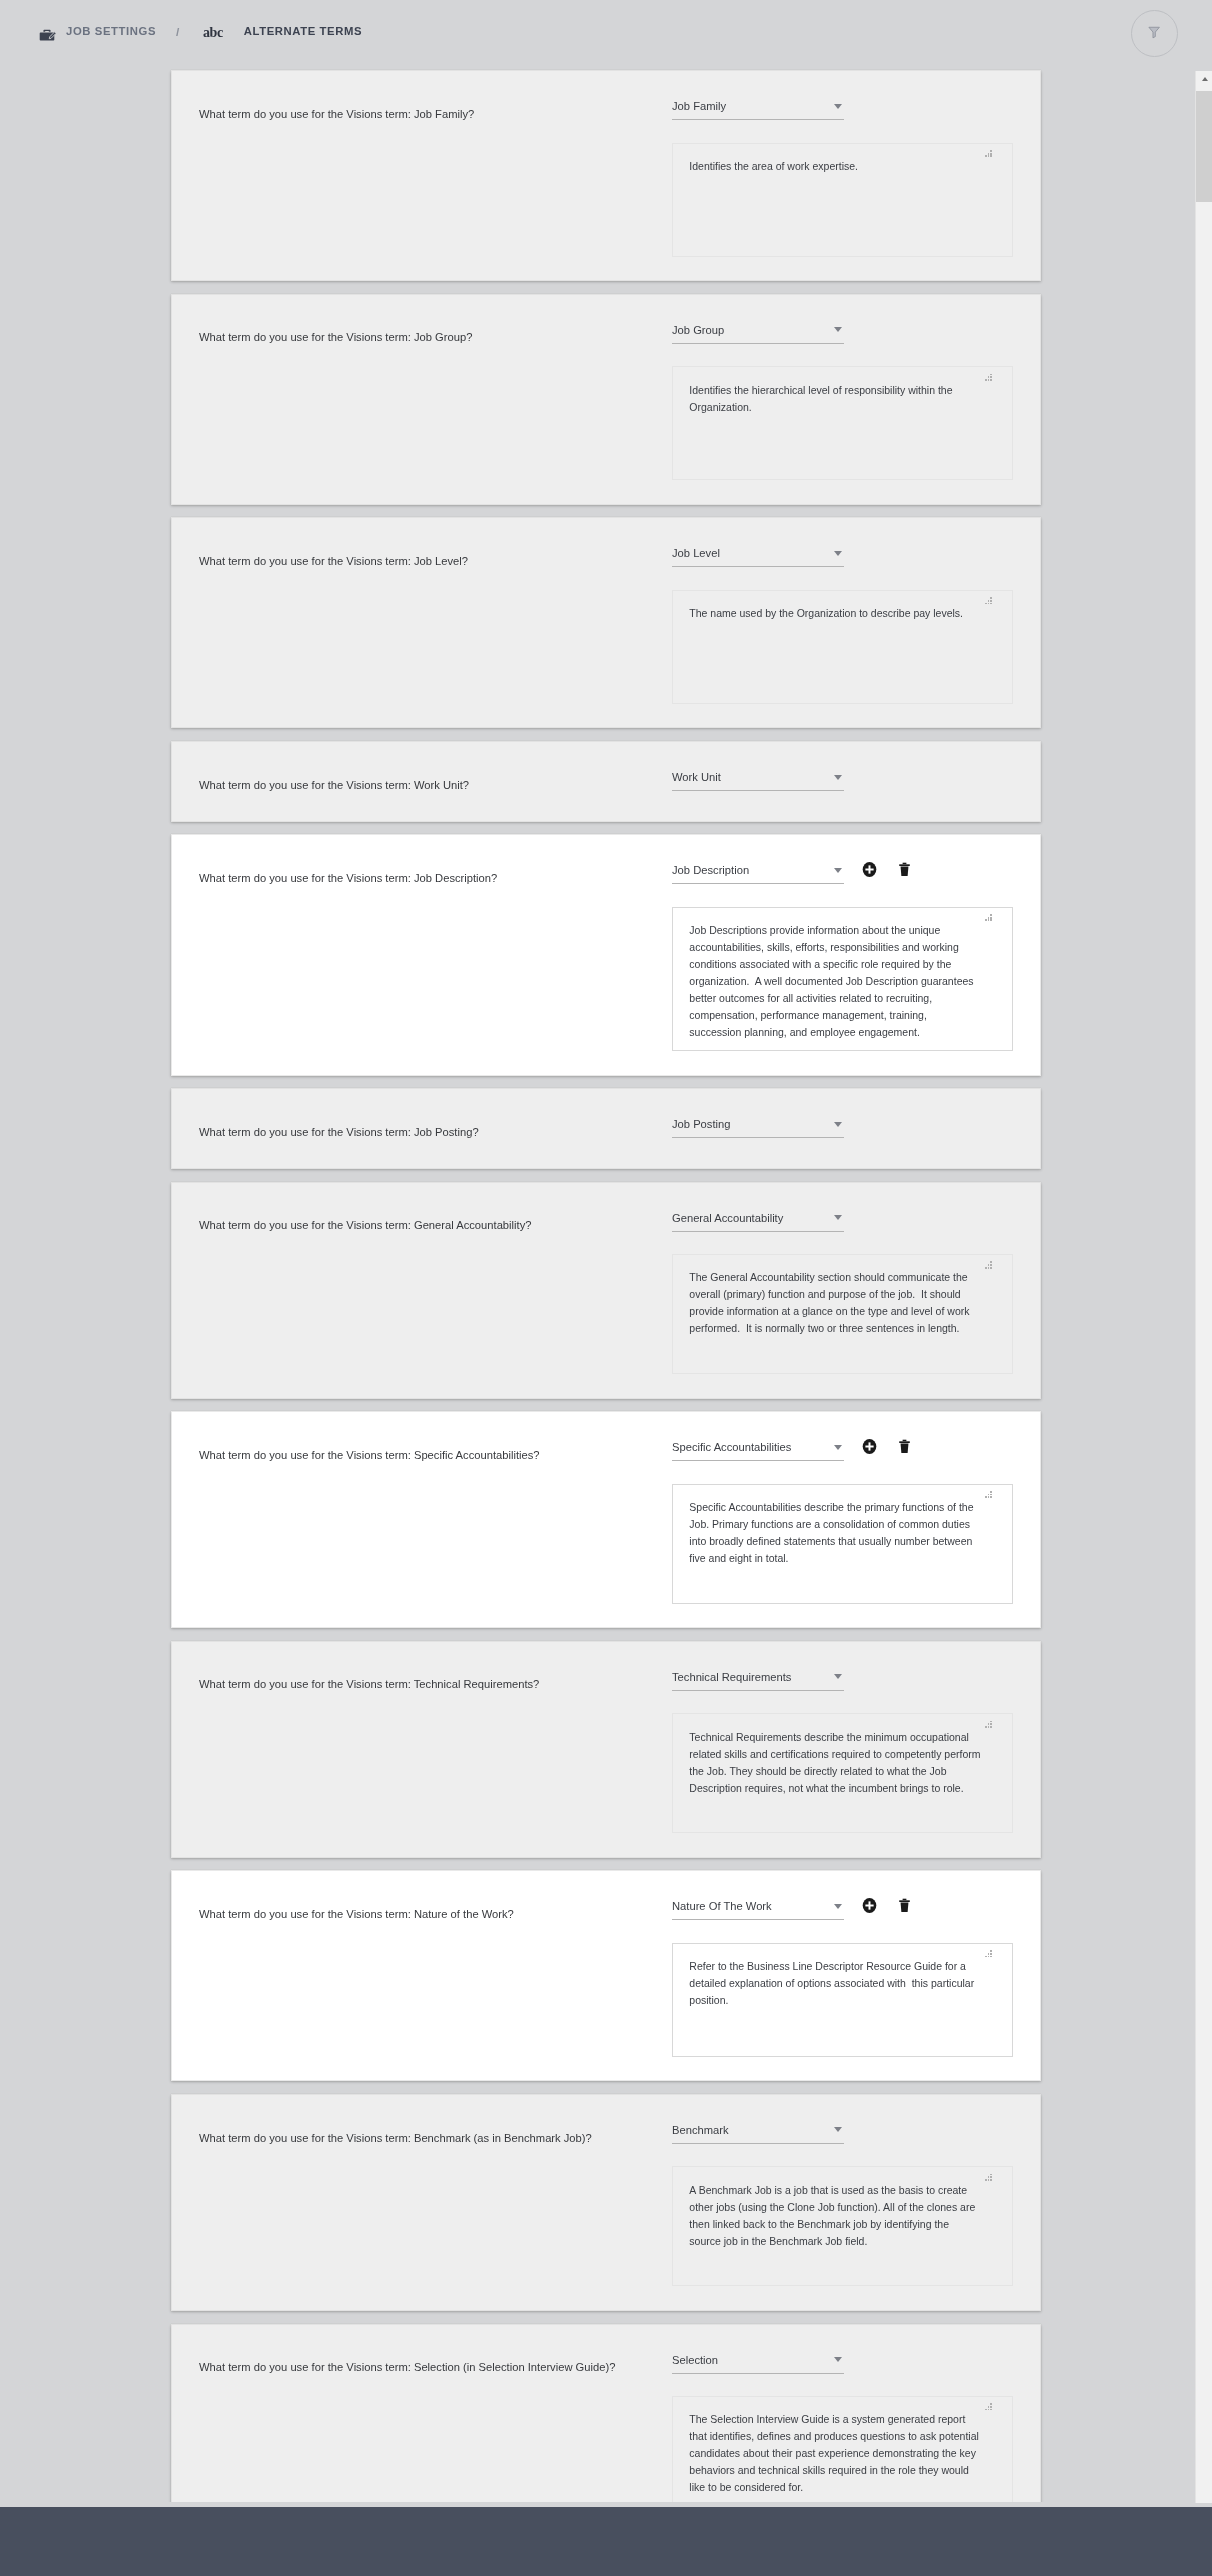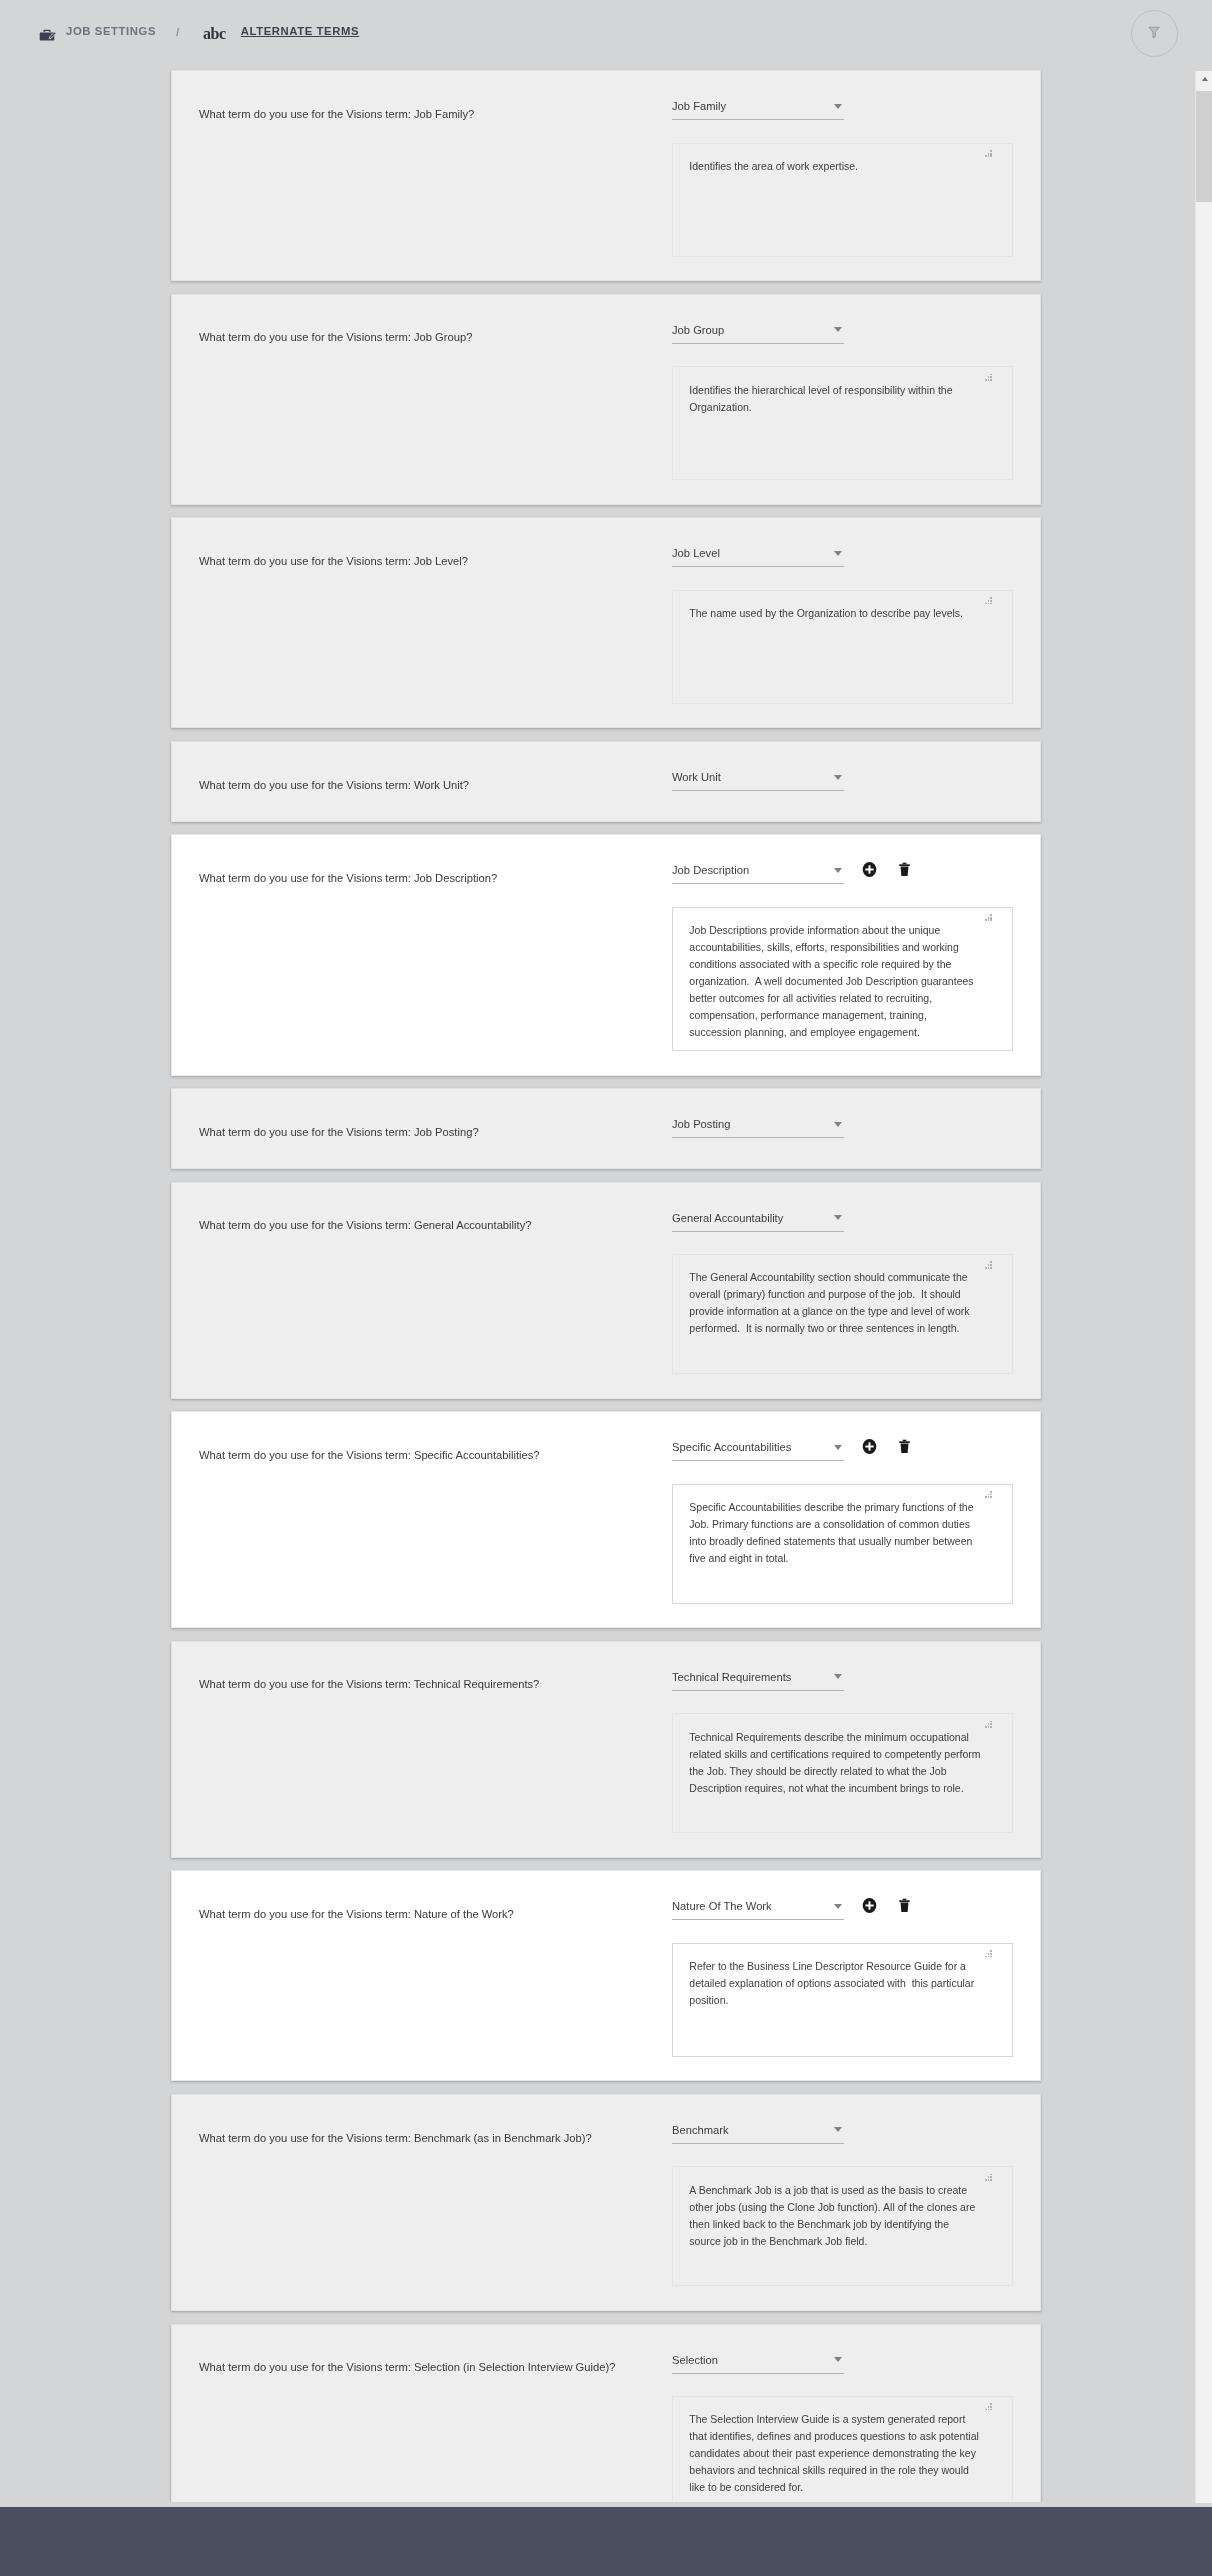--- a/index.html
+++ b/index.html
@@ -47,35 +47,35 @@
   }
 
   .bc-label {
     font-size: 11.3px;
     letter-spacing: 0.6px;
     color: #6b7280;
     font-weight: 600;
     white-space: nowrap;
   }
 
-  .bc-label.current { color: #3c4250; text-decoration: underline; }
+  .bc-label.current { color: #3c4250; }
 
   .bc-sep {
     font-size: 11.8px;
     color: #8d929c;
     margin: 0 23.6px 0 20px;
     font-weight: 600;
   }
 
   .abc-icon {
-    font-size: 16px;
+    font-size: 14px;
     font-weight: bold;
     color: #2f3440;
     letter-spacing: -0.4px;
-    margin-right: 15px;
+    margin-right: 21px;
     font-family: "Liberation Serif", serif;
   }
 
   
   .filter-btn {
     position: absolute;
     right: 34px;
     top: 10px;
     width: 47px;
     height: 47px;

